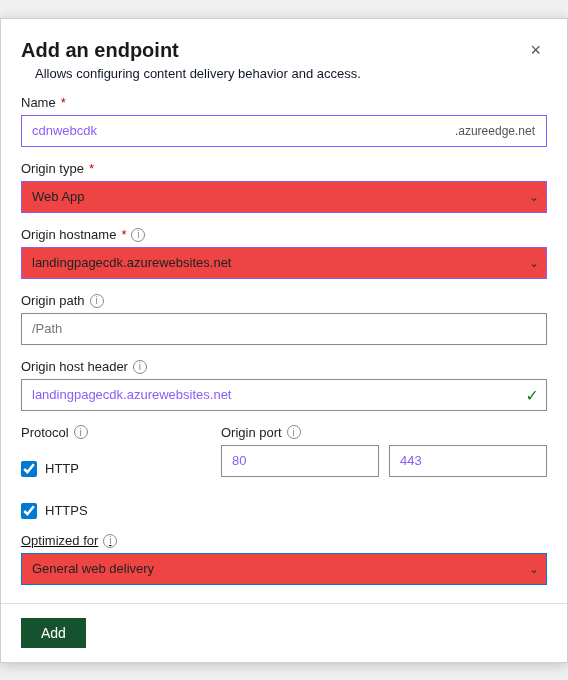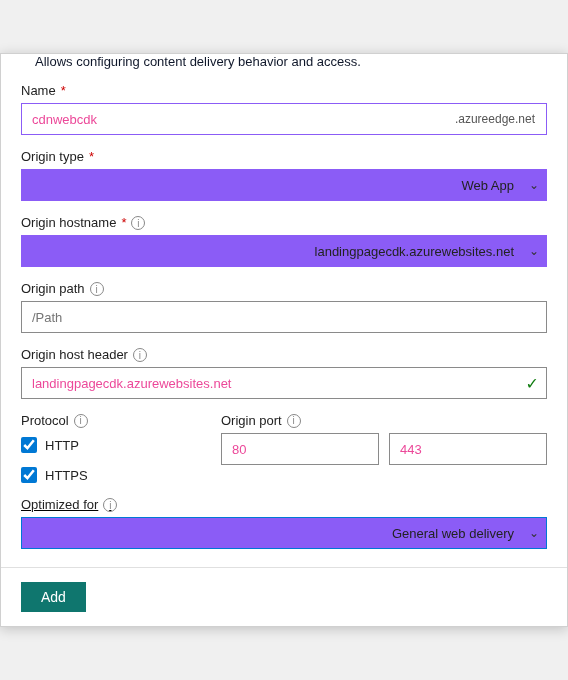--- a/index.html
+++ b/index.html
@@ -74,21 +74,21 @@
       font-size: 10px;
       color: #888;
       cursor: help;
       font-style: normal;
     }
     .form-input {
       width: 100%;
       border: 1px solid #8a8a8a;
       padding: 6px 10px;
       font-size: 13px;
-      color: #ec4899;
+      color: #8b5cf6;
       outline: none;
       height: 32px;
     }
     .input-purple {
       border-color: #8b5cf6;
     }
     .input-wrapper {
       position: relative;
     }
     .input-suffix {
@@ -110,25 +110,24 @@
     .select-wrapper {
       position: relative;
     }
     .form-select {
       width: 100%;
       border: 1px solid #8a8a8a;
       padding: 6px 32px 6px 10px;
       font-size: 13px;
       color: #222;
       appearance: none;
-      background: #8b5cf6;
+      background: #ef4444;
       cursor: pointer;
       height: 32px;
       outline: none;
-      text-align: right;
     }
     .form-select.input-purple {
       border-color: #8b5cf6;
     }
     .form-select.input-blue {
       border-color: #0078d4;
     }
     .chevron-icon {
       position: absolute;
       right: 8px;
@@ -150,21 +149,21 @@
     .protocol-col {
       display: flex;
       flex-direction: column;
       gap: 10px;
       margin-top: 2px;
     }
     .checkbox-row {
       display: flex;
       align-items: center;
       gap: 8px;
-      margin-top: 4px;
+      margin-top: 16px;
     }
     .checkbox-input {
       width: 16px;
       height: 16px;
       accent-color: #0078d4;
       cursor: pointer;
     }
     .checkbox-label {
       font-size: 13px;
       color: #222;
@@ -178,41 +177,45 @@
     }
     .divider {
       border: none;
       border-top: 1px solid #e0e0e0;
       margin: 18px 0 0 0;
     }
     .dialog-footer {
       padding: 14px 20px;
     }
     .add-btn {
-      background: #0f766e;
+      background: #14532d;
       color: #fff;
       border: none;
       padding: 7px 20px;
       font-size: 14px;
       cursor: pointer;
       font-weight: 500;
     }
     .section-title-row {
       display: flex;
       align-items: center;
       gap: 5px;
       font-size: 13px;
       color: #222;
       margin-bottom: 5px;
     }
   </style>
 </head>
 <body>
 
 <div class="dialog">
+  <div class="dialog-header">
+    <span class="dialog-title">Add an endpoint</span>
+    <button class="close-btn">×</button>
+  </div>
   <div class="dialog-subtitle">Allows configuring content delivery behavior and access.</div>
 
   <div class="dialog-body">
 
     <div class="form-group">
       <div class="form-label">
         <span>Name</span>
         <span class="required-star">*</span>
       </div>
       <div class="input-wrapper">

